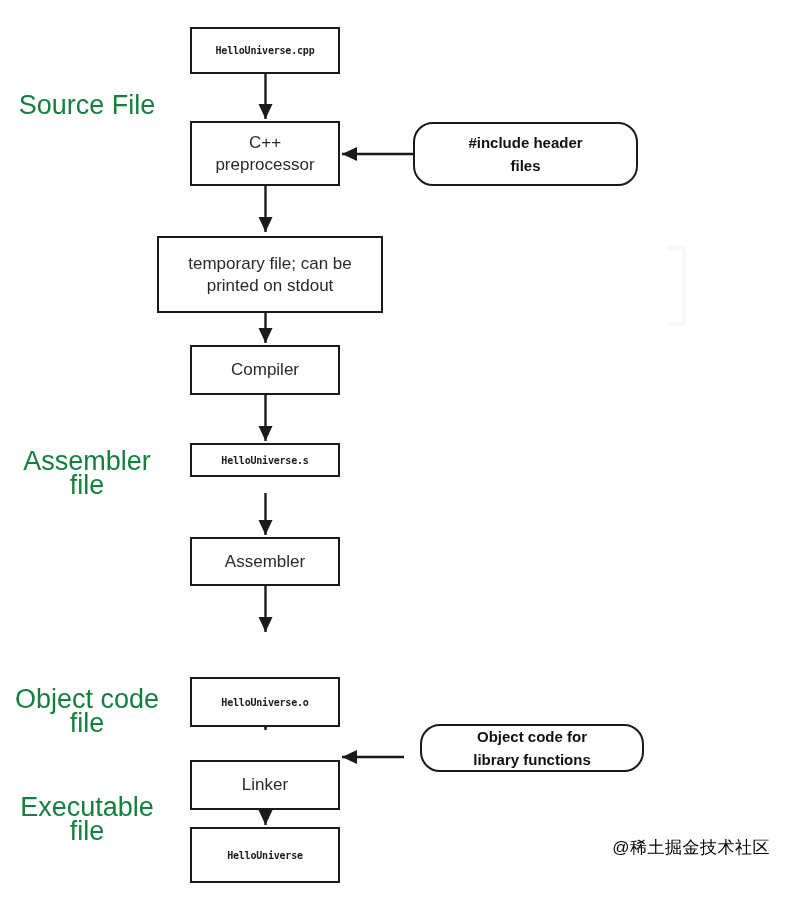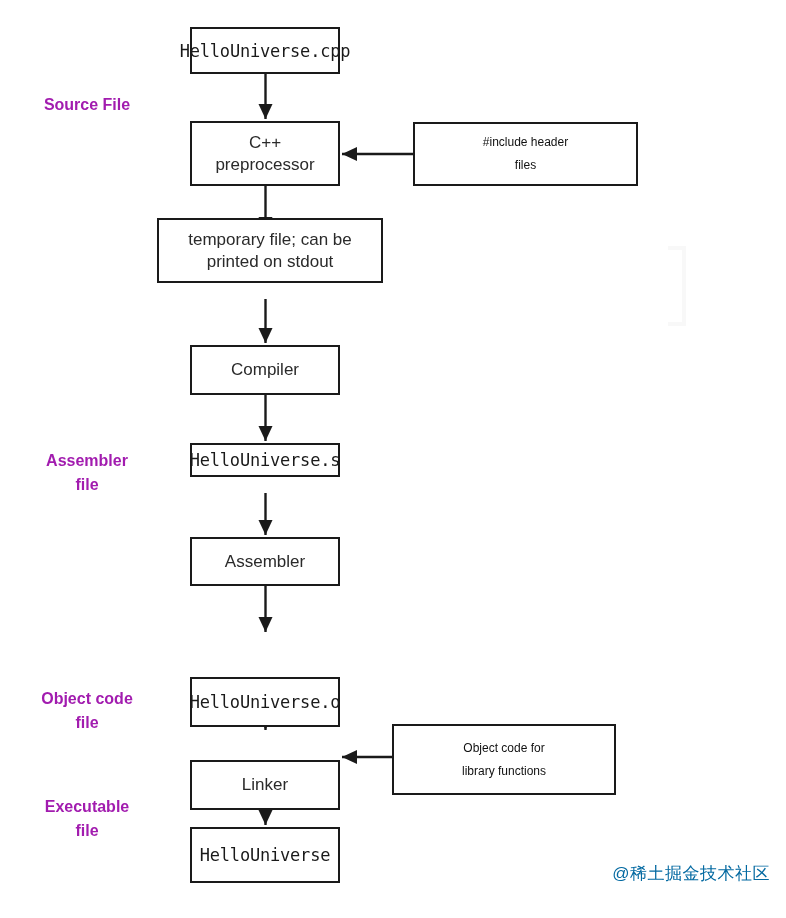--- a/index.html
+++ b/index.html
@@ -35,66 +35,67 @@
     text-align: center;
     white-space: pre-line;
   }
   .node.proc {
     font-size: 17px;
     line-height: 22px;
     color: #2a2a2a;
   }
   .node.file {
     font-family: "DejaVu Sans Mono", "Liberation Mono", monospace;
-    font-weight: normal;
-    font-size: 17px;
+    font-weight: bold;
+    font-size: 10px;
     letter-spacing: -0.2px;
   }
   .node.note {
-    font-weight: normal;
-    font-size: 12px;
+    font-weight: bold;
+    font-size: 15px;
     line-height: 23px;
     color: #111;
+    border-radius: 20px;
   }
   .stage-label {
     position: absolute;
     width: 150px;
     text-align: center;
-    font-weight: bold;
-    font-size: 16px;
+    font-weight: normal;
+    font-size: 27px;
     line-height: 24px;
     white-space: pre-line;
-    color: #a21caf;
+    color: #15803d;
   }
   
   #n-cpp        { left: 190px; top: 27px;  width: 150px; height: 47px; }
   #n-pre        { left: 190px; top: 121px; width: 150px; height: 65px; }
-  #n-temp       { left: 157px; top: 218px; width: 226px; height: 65px; }
+  #n-temp       { left: 157px; top: 236px; width: 226px; height: 77px; }
   #n-compiler   { left: 190px; top: 345px; width: 150px; height: 50px; }
   #n-s          { left: 190px; top: 443px; width: 150px; height: 34px; }
   #n-assembler  { left: 190px; top: 537px; width: 150px; height: 49px; }
   #n-o          { left: 190px; top: 634px; width: 150px; height: 50px; margin-top: 43px; }
   #n-linker     { left: 190px; top: 732px; width: 150px; height: 50px; margin-top: 28px; }
   #n-exe        { left: 190px; top: 827px; width: 150px; height: 56px; }
   
   #n-include    { left: 413px; top: 122px; width: 225px; height: 64px; }
-  #n-libobj     { left: 392px; top: 724px; width: 224px; height: 71px; }
+  #n-libobj     { left: 420px; top: 724px; width: 224px; height: 48px; }
   
   #lbl-source     { left: 12px; top: 93px;  }
   #lbl-assembler  { left: 12px; top: 449px; }
   #lbl-object     { left: 12px; top: 641px; margin-top: 46px; }
   #lbl-executable { left: 12px; top: 795px; }
   .watermark {
     position: absolute;
     left: 610px;
-    top: 862px;
+    top: 836px;
     width: 160px;
     font-size: 17px;
     letter-spacing: 0.5px;
-    color: #0369a1;
+    color: #000000;
     text-align: right;
   }
   .faint-bracket {
     position: absolute;
     left: 668px;
     top: 246px;
     width: 14px;
     height: 72px;
     border-top: 4px solid rgba(0,0,0,0.028);
     border-right: 4px solid rgba(0,0,0,0.028);

